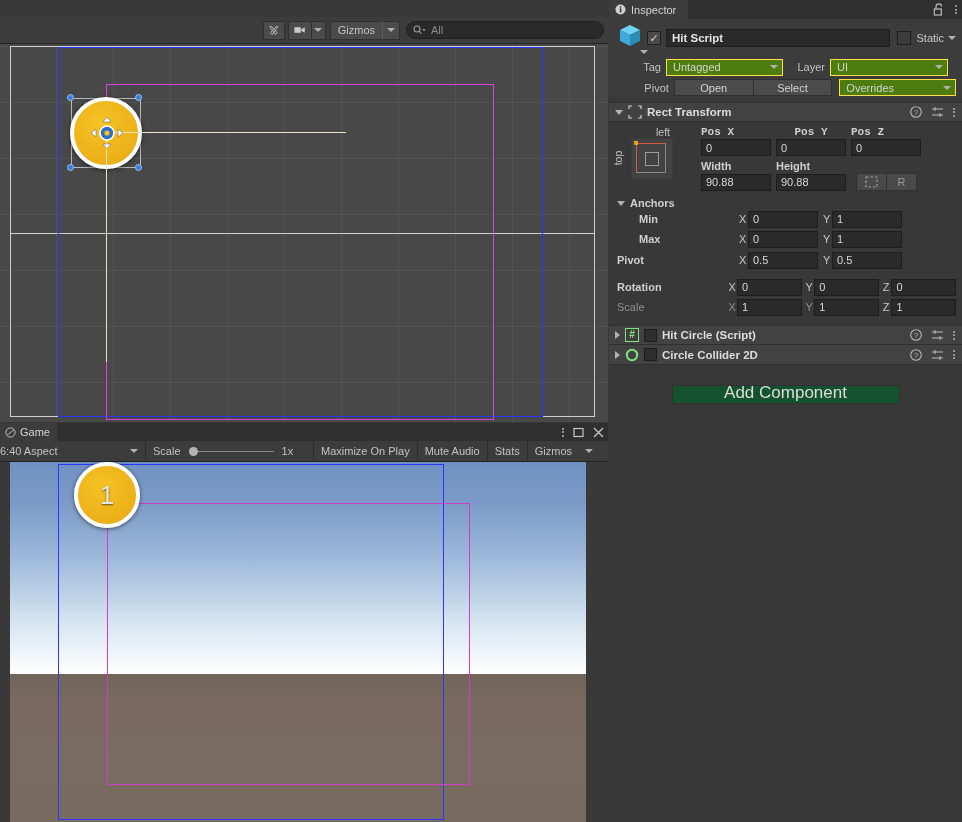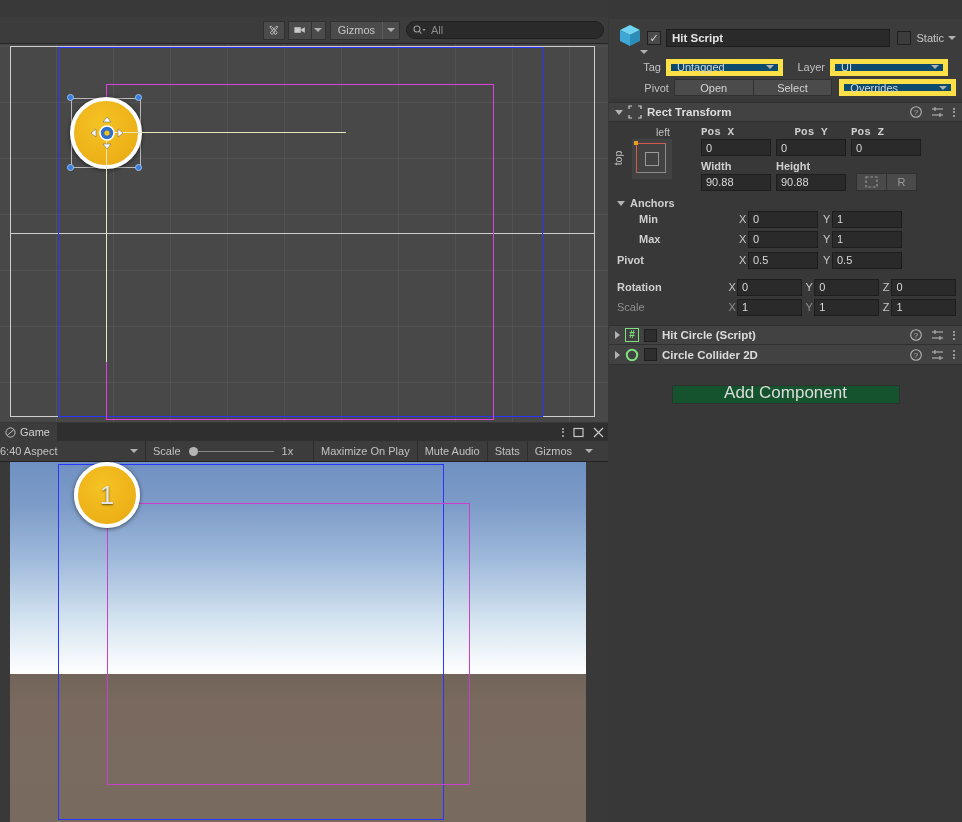--- a/index.html
+++ b/index.html
@@ -156,21 +156,21 @@
   }
   #static-label { margin-left: 5px; color: #c8c8c8; }
   .caret-dn {
     width: 0; height: 0; border-left: 4px solid transparent; border-right: 4px solid transparent;
     border-top: 4px solid #b0b0b0;
   }
 
   .row { display: flex; align-items: center; height: 21px; padding: 0 6px 0 8px; }
   .rlabel { color: #c2c2c2; font-size: 11px; text-align: right; }
   .dropdown {
-    height: 17px; background: #0c4a6e; border: 5px solid #fde047;
+    height: 17px; background: #4d7c0f; border: 1px solid #fde047;
     display: flex; align-items: center; padding: 0 4px 0 6px;
     color: #d4d4d4; font-size: 11px; justify-content: space-between;
   }
   .btn {
     height: 17px; background: #4b4b4b; border: 1px solid #303030;
     display: flex; align-items: center; justify-content: center;
     color: #d4d4d4; font-size: 11px;
   }
 
   .comp-header {
@@ -370,20 +370,41 @@
           <div id="game-circle" class="hit-circle" style="left:64px; top:0px; width:66px; height:66px;">
             <span>1</span>
           </div>
         </div>
       </div>
     </div>
   </div>
 
   <div id="inspector">
 
+    <div id="insp-tabstrip">
+      <div id="insp-tab">
+        <svg width="11" height="11" viewBox="0 0 11 11">
+          <circle cx="5.5" cy="5.5" r="5" fill="#d2d2d2"></circle>
+          <rect x="4.8" y="4.3" width="1.5" height="4.2" fill="#333"></rect>
+          <rect x="4.8" y="2.2" width="1.5" height="1.5" fill="#333"></rect>
+        </svg>
+        <span id="insp-tab-label">Inspector</span>
+      </div>
+      <div id="insp-tab-ctrls">
+        <svg width="11" height="13" viewBox="0 0 11 13">
+          <path d="M3 6 V3.6 A2.6 2.6 0 0 1 8.6 3.6" fill="none" stroke="#bdbdbd" stroke-width="1.2"></path>
+          <rect x="1.3" y="6" width="7" height="6" fill="none" stroke="#bdbdbd" stroke-width="1.2"></rect>
+        </svg>
+        <span class="dot3">
+            <i></i>
+            <i></i>
+            <i></i>
+          </span>
+      </div>
+    </div>
 
     <div id="insp-body">
 
       <div id="go-header">
         <div id="go-icon-wrap">
           <svg width="26" height="26" viewBox="0 0 26 26">
             <path d="M13 2 L23 7 L13 12 L3 7 Z" fill="#6fd3f2"></path>
             <path d="M3 7 L13 12 L13 23 L3 18 Z" fill="#3ea9d6"></path>
             <path d="M23 7 L13 12 L13 23 L23 18 Z" fill="#2e8cb8"></path>
           </svg>

